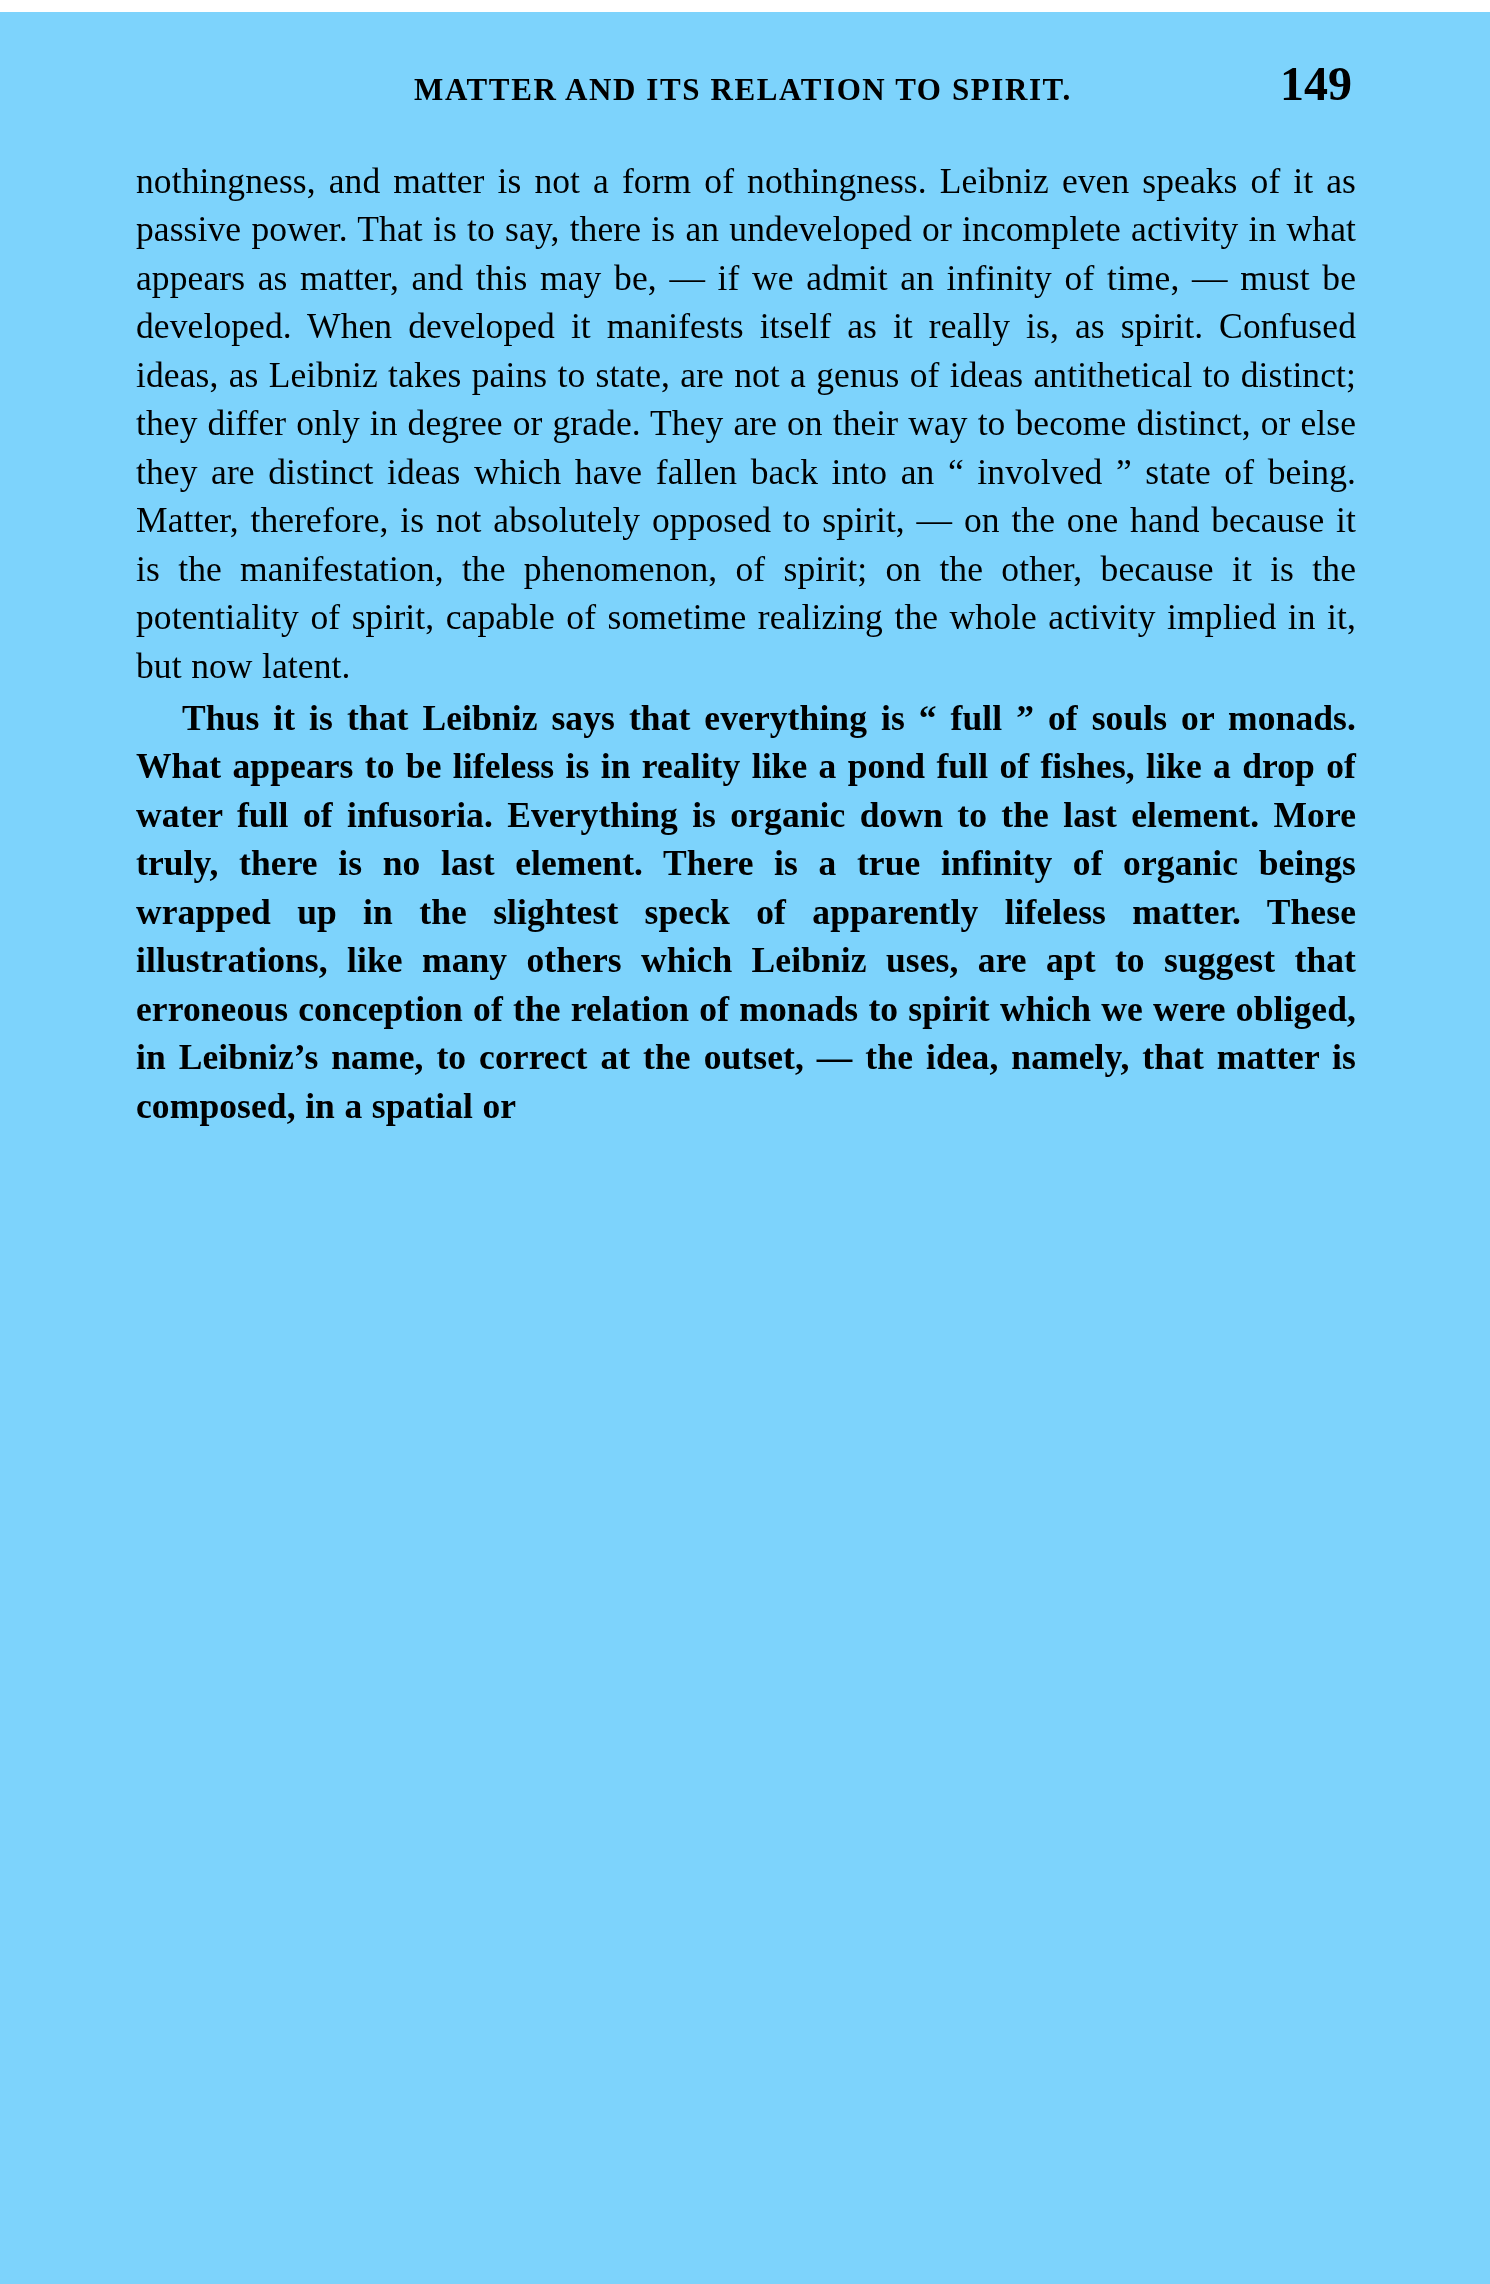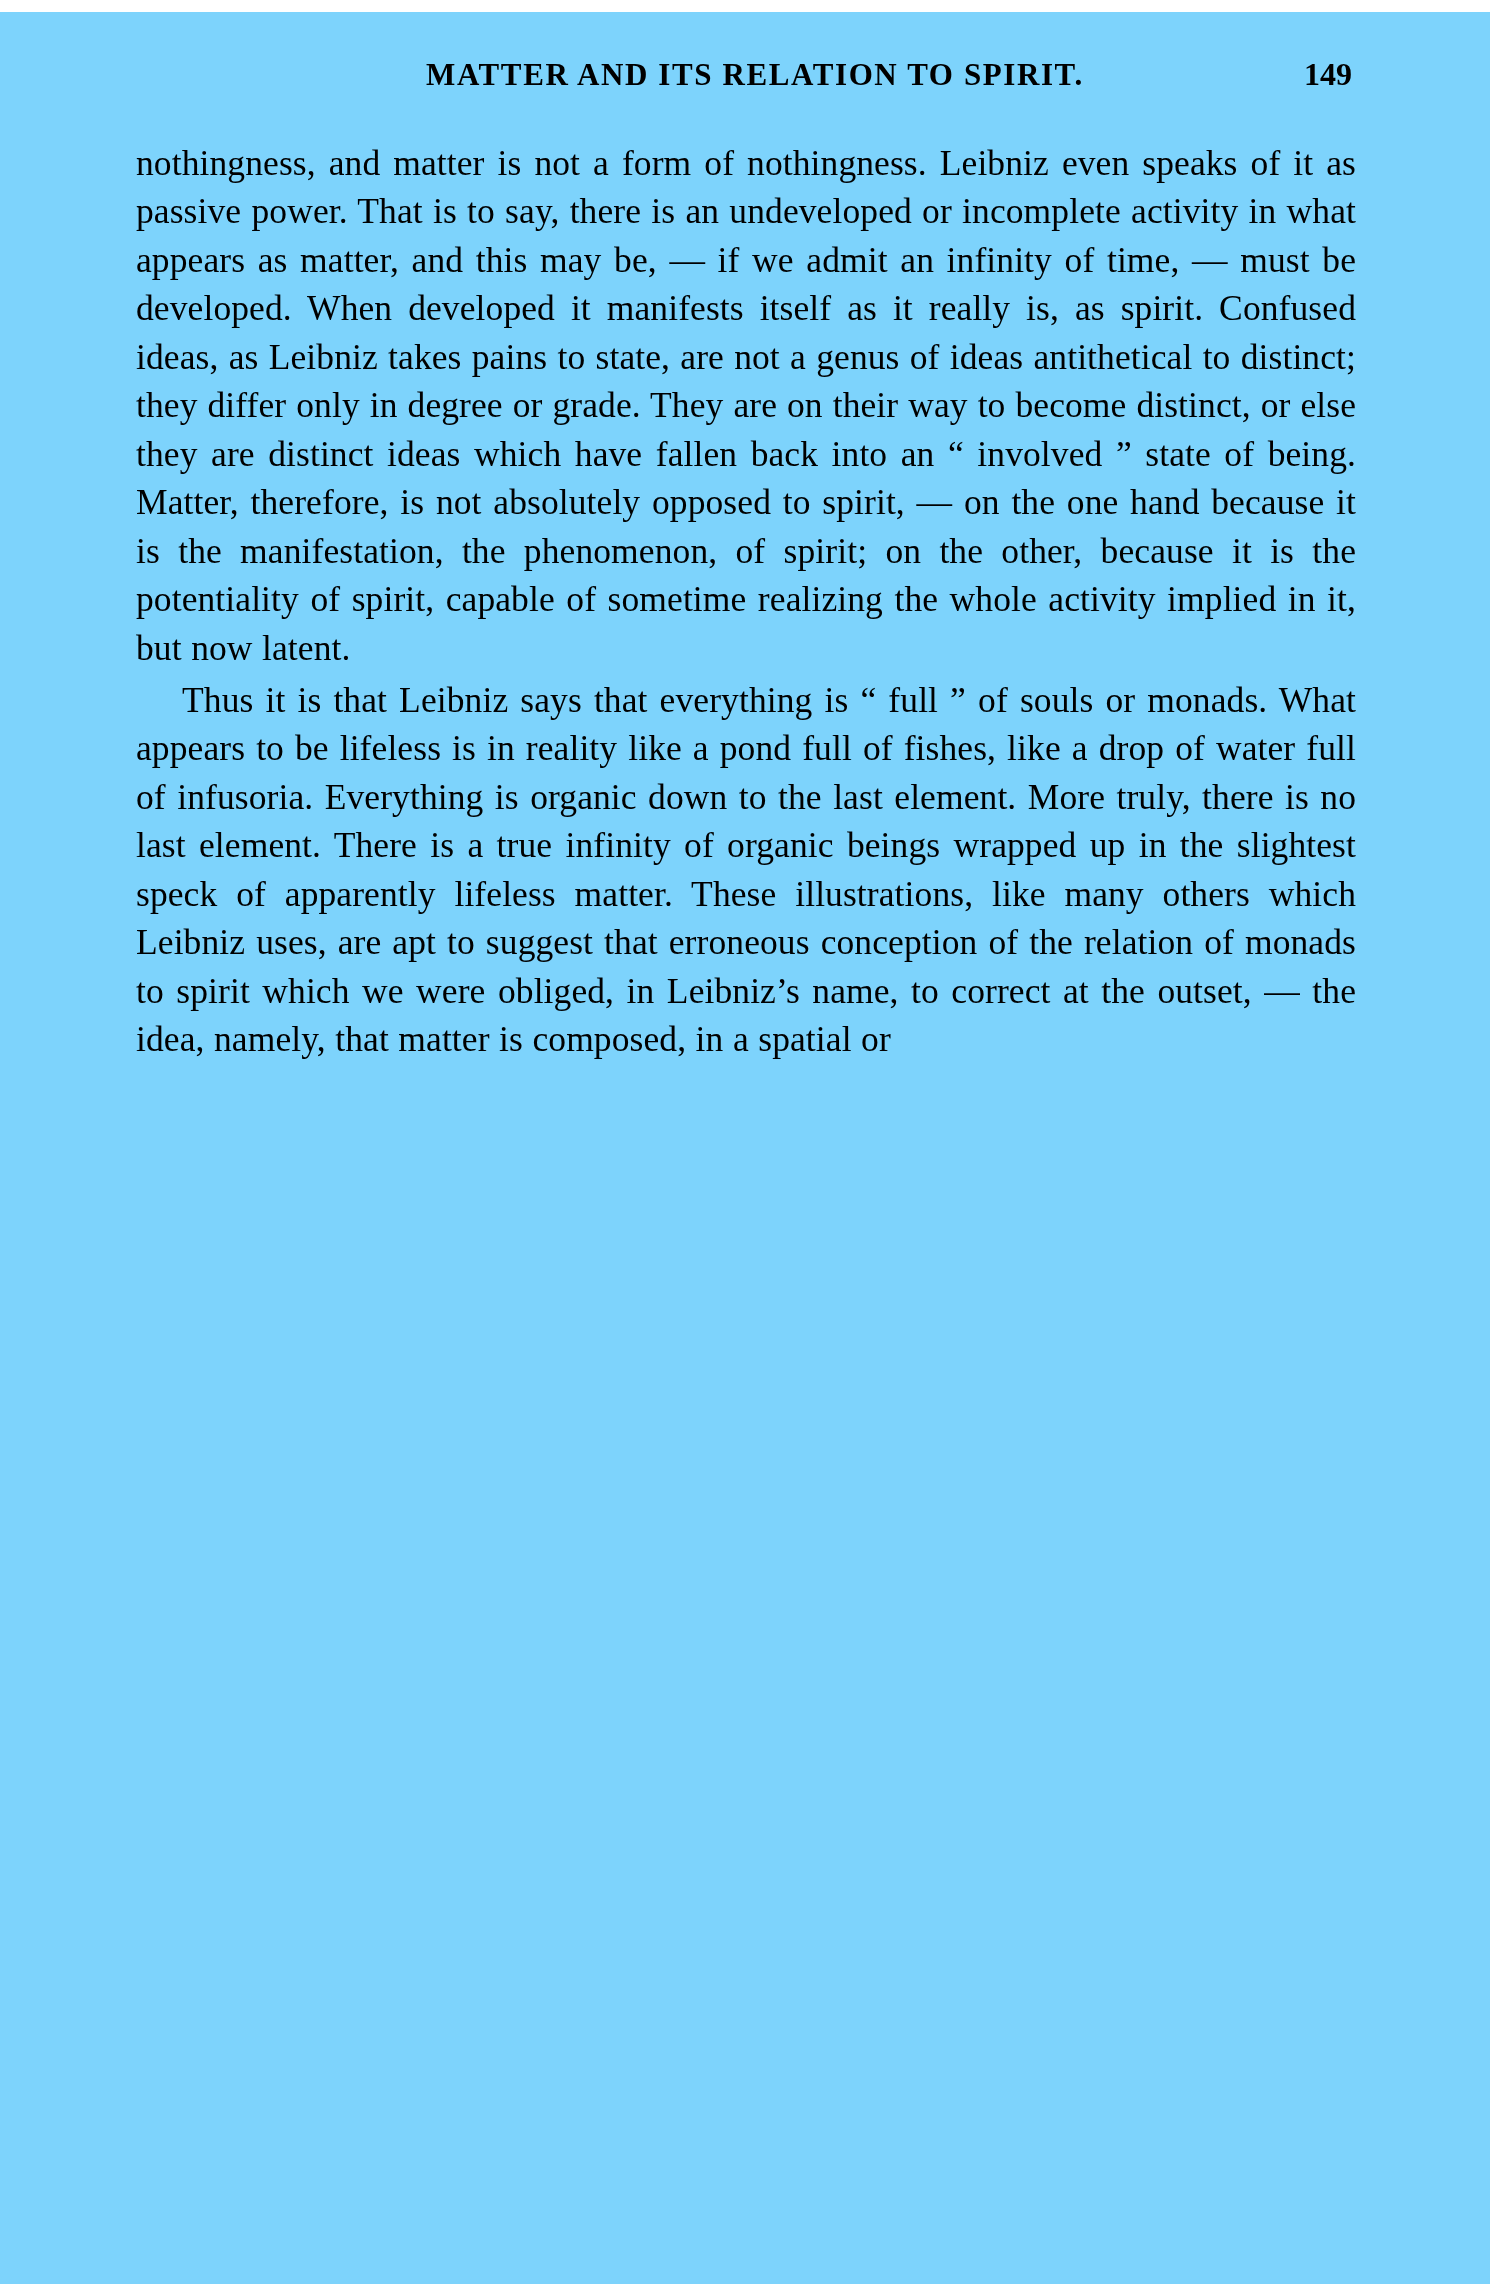--- a/index.html
+++ b/index.html
@@ -40,36 +40,37 @@
     font-size: 31px;
     letter-spacing: 1.6px;
     font-weight: bold;
     text-transform: uppercase;
     white-space: nowrap;
     flex: 1 1 auto;
     text-align: center;
     padding-left: 74px;
   }
   .running-head .folio {
-    font-size: 32px;
+    font-size: 48px;
     font-weight: bold;
     flex: 0 0 auto;
     padding-right: 8px;
   }
   p.body-par {
     font-size: 35.5px;
     line-height: 1.365;
     text-align: justify;
     margin: 4px;
     text-indent: 0;
     letter-spacing: 0.1px;
     word-spacing: 0.5px;
   }
   p.body-par.indented {
     text-indent: 46px;
+    font-weight: bold;
   }
   p.body-par + p.body-par {
     margin-top: 0px;
   }
 </style>
 </head>
 <body>
 
 <div class="page">
   <div class="content">

